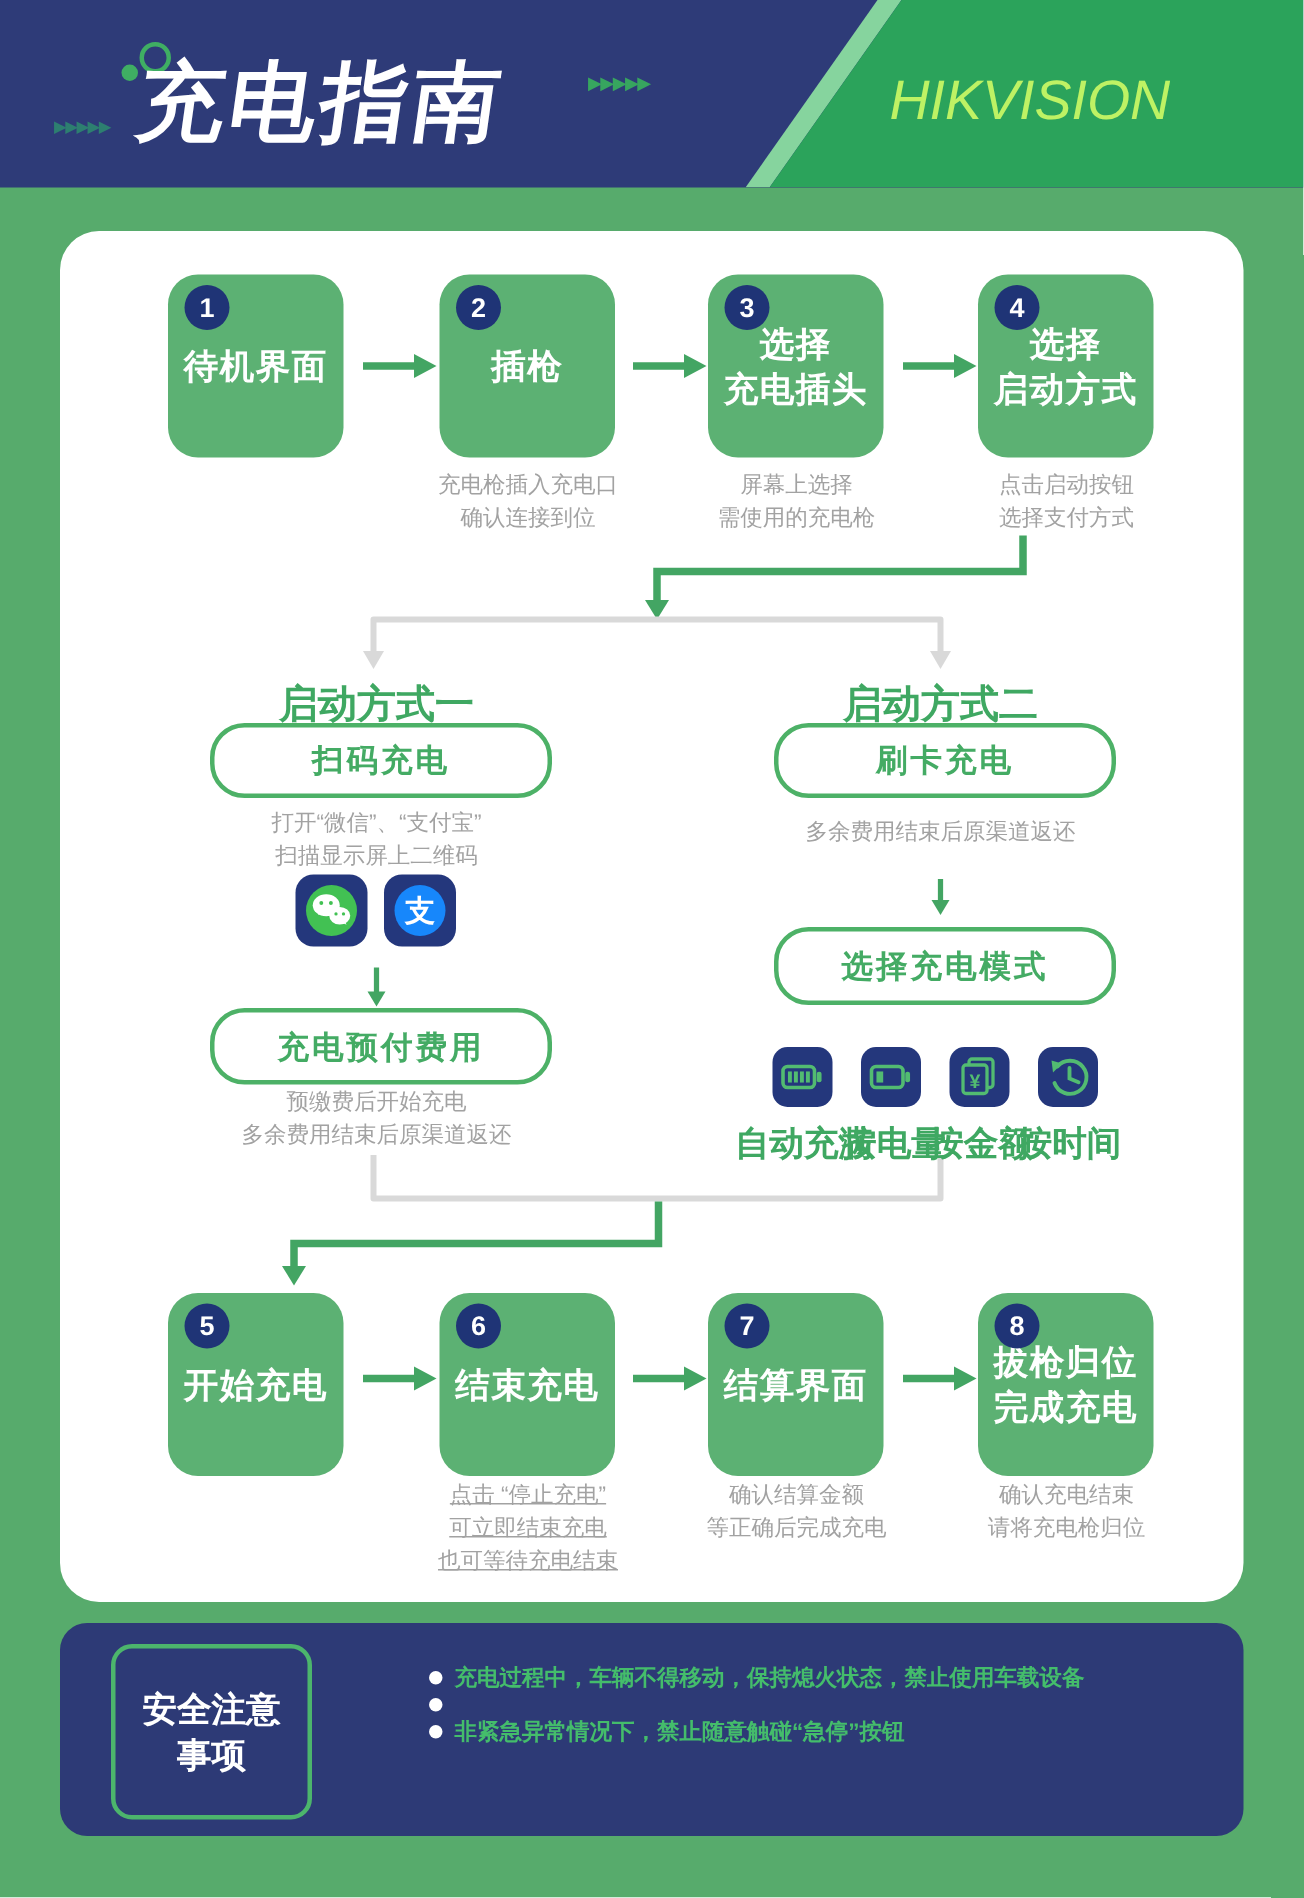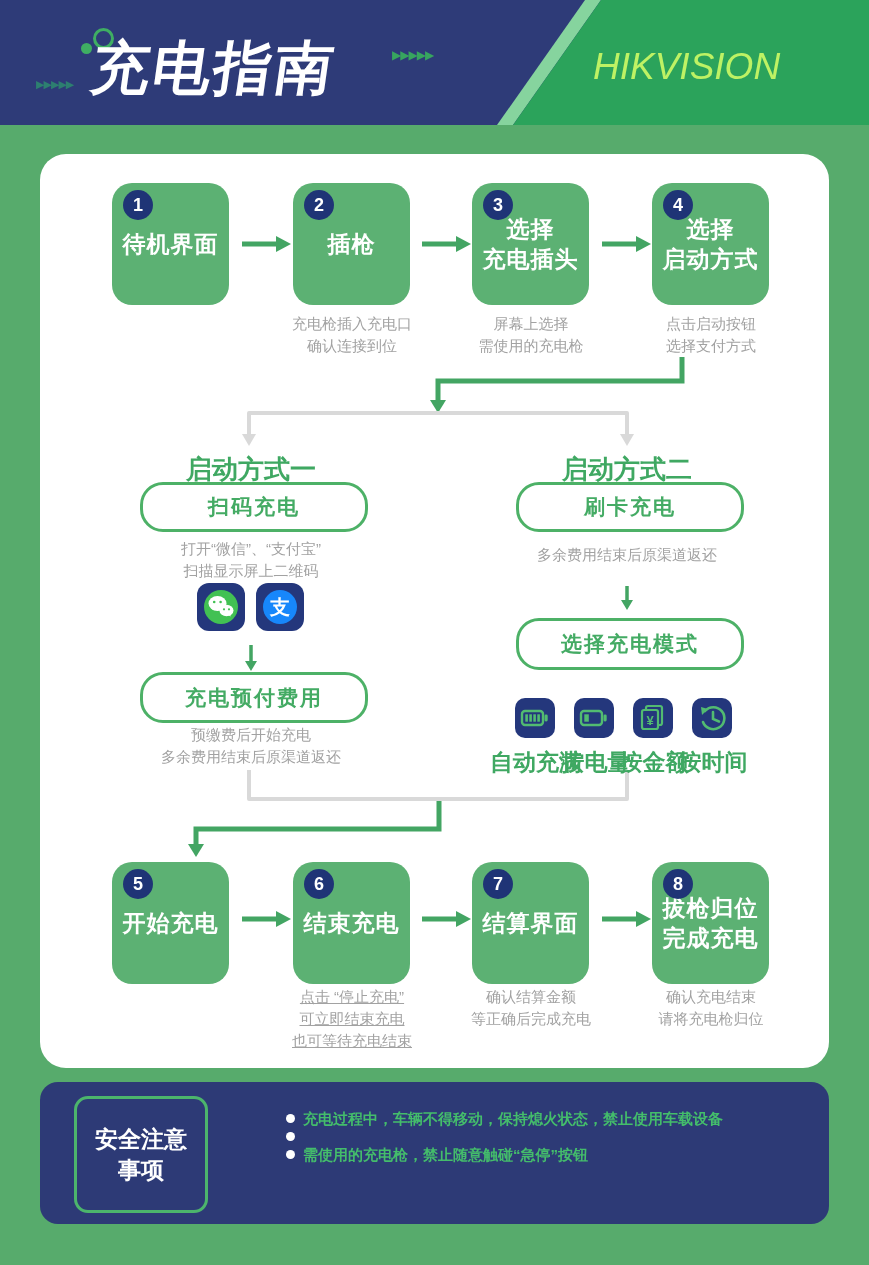--- a/index.html
+++ b/index.html
@@ -253,18 +253,18 @@
     <div class="bullets">
       <div class="bullet">
         <span class="dot"></span>
         <span class="btxt">充电过程中，车辆不得移动，保持熄火状态，禁止使用车载设备</span>
       </div>
       <div class="bullet">
         <span class="dot"></span>
       </div>
       <div class="bullet">
         <span class="dot"></span>
-        <span class="btxt">需使用的充电枪，禁止随意触碰“急停”按钮</span>
+        <span class="btxt">非紧急异常情况下，禁止随意触碰“急停”按钮</span>
       </div>
     </div>
   </div>
 
 </div>
 
 </body></html>

